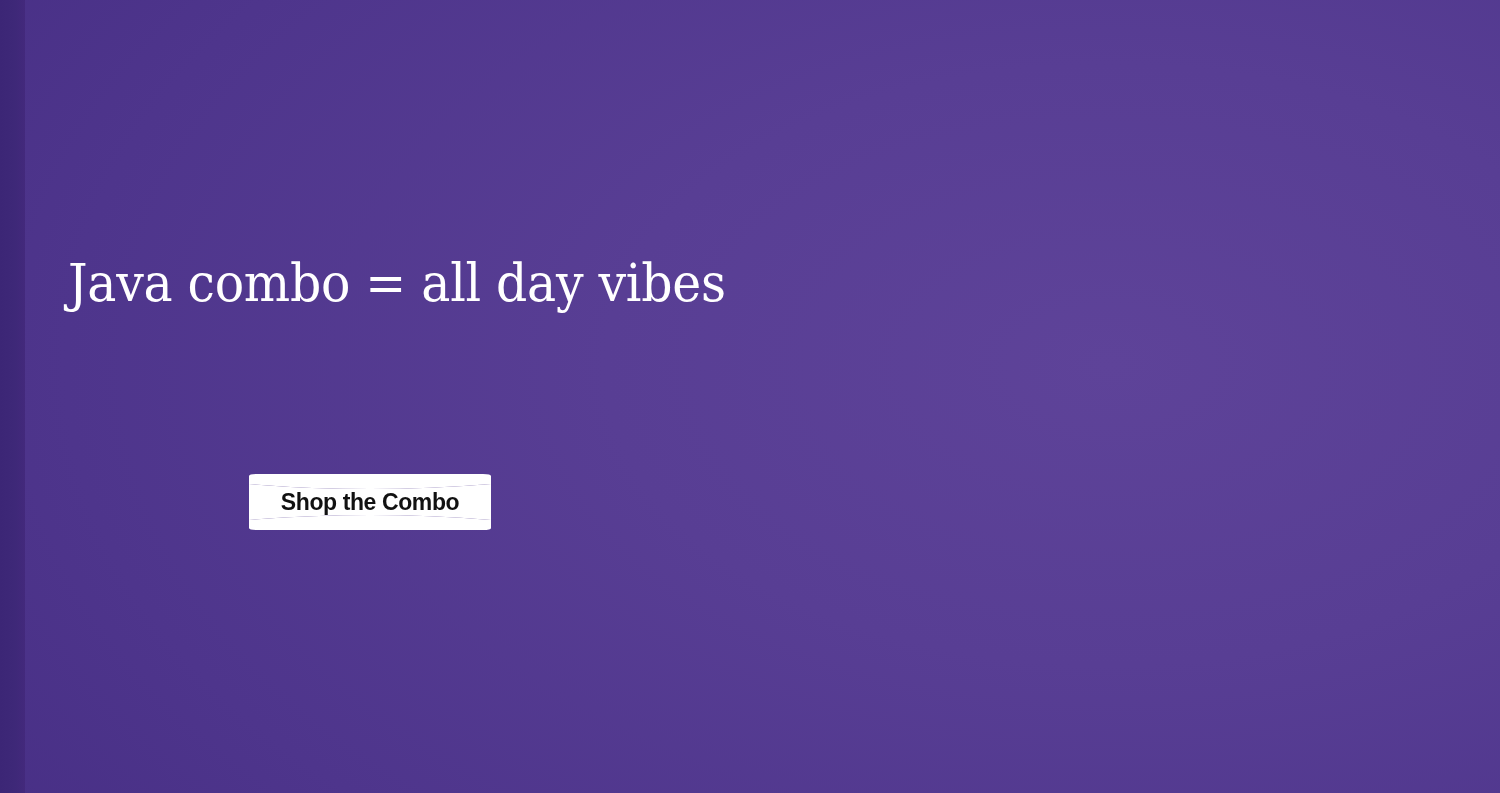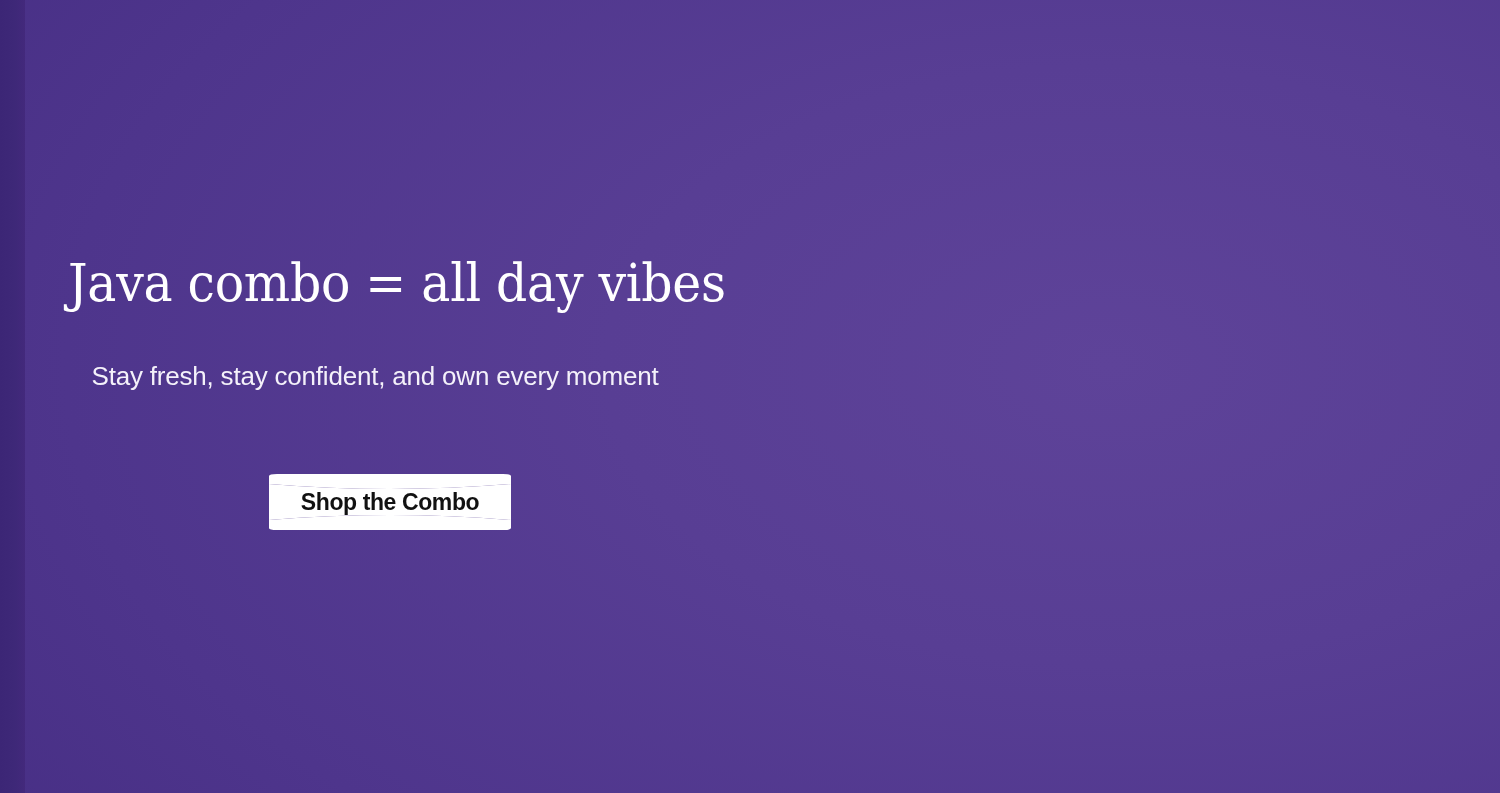--- a/index.html
+++ b/index.html
@@ -85,21 +85,21 @@
     text-align: center;
     letter-spacing: -0.2px;
   }
   .subtitle-line {
     display: block;
   }
 
   
   .cta-wrap {
     position: absolute;
-    left: 261px;
+    left: 241px;
     top: 474px;
     width: 258px;
     height: 60px;
   }
   .cta-button {
     position: relative;
     display: block;
     width: 258px;
     height: 56px;
     padding: 0;
@@ -138,21 +138,20 @@
 <section class="hero">
 
   <div class="hero-bg"></div>
   <div class="hero-edge"></div>
 
   <div class="hero-content">
 
     <h1 class="hero-heading">Java combo = all day vibes</h1>
 
     <p class="hero-subtitle">
-      <span class="subtitle-line">Stay fresh, stay confident, and own every moment</span>
     </p>
 
     <div class="cta-wrap">
       <button class="cta-button">
         <svg class="cta-shape" viewBox="0 0 258 56" preserveAspectRatio="none" aria-hidden="true">
           <path d="M 8 2
                    Q 8 0 16 0
                    L 242 0
                    Q 250 0 250 2
                    L 250 10

